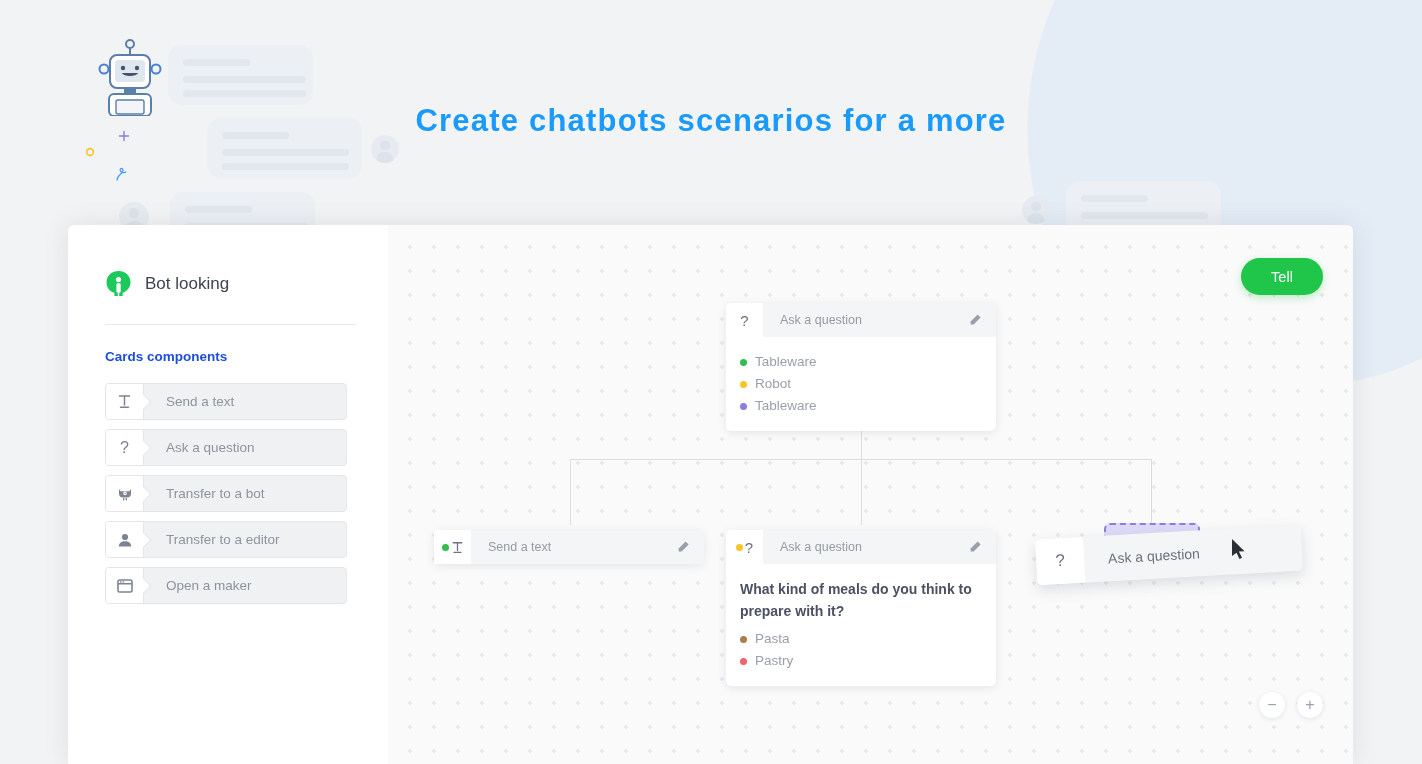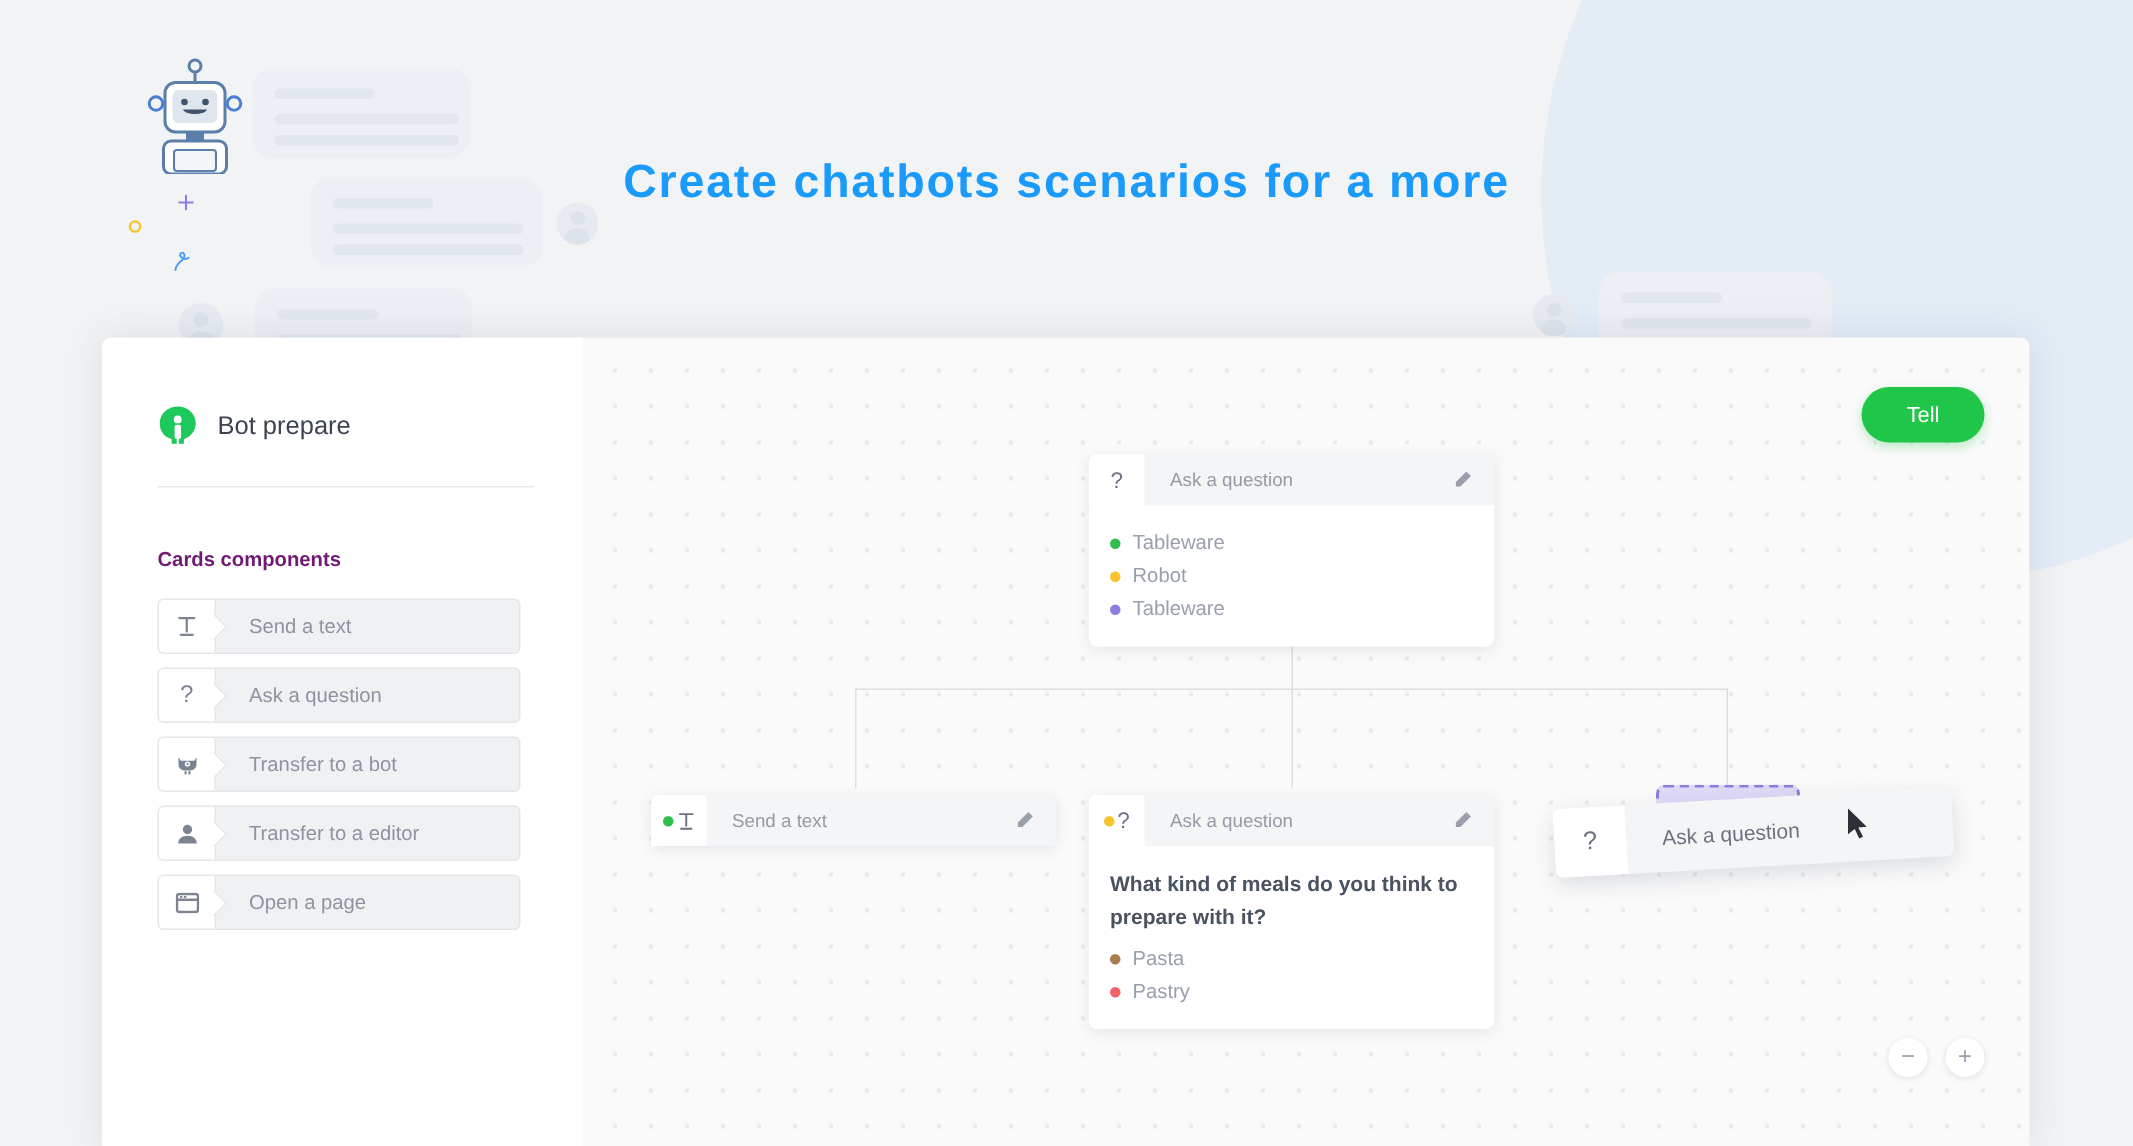--- a/index.html
+++ b/index.html
@@ -67,21 +67,21 @@
     width: 320px; height: 539px; background: #ffffff;
     padding: 30px 32px 0 37px;
     position: relative;
   }
   .brand { display: flex; align-items: center; gap: 13px; padding-top: 15px; }
   .logo {
     width: 27px; height: 27px; position: relative; flex: 0 0 27px;
   }
   .brand-name { font-size: 17px; color: #3d4451; font-weight: 400; }
   .divider { margin-top: 27px; height: 1px; background: #e7e9ec; }
-  .section-title { margin-top: 40px; font-size: 13.5px; color: #701a75; font-weight: bold; }
+  .section-title { margin-top: 24px; font-size: 13.5px; color: #1d4ed8; font-weight: bold; }
 
   .comp-list { margin-top: 19px; display: flex; flex-direction: column; gap: 9px; }
   .comp-row {
     display: flex; height: 37px; width: 242px;
     border: 1px solid #e4e6e9; border-radius: 4px;
     background: #f0f1f3; overflow: hidden; cursor: grab;
   }
   .comp-icon {
     width: 38px; flex: 0 0 38px; background: #fff;
     border-right: 1px solid #e4e6e9;
@@ -246,21 +246,21 @@
 
     <aside class="sidebar">
       <div class="brand">
         <span class="logo">
           <svg width="27" height="27" viewBox="0 0 27 27">
             <path d="M13.5 1C20 1 25.5 5.6 25.5 12.2c0 5-3.3 9-7.9 10.6v3.1h-3.4v-3.2h-1.4v3.2H9.4v-3.2C4.3 21.5 1.5 17.3 1.5 12.2 1.5 5.6 7 1 13.5 1z" fill="#1ec95b"></path>
             <circle cx="13.5" cy="9.6" r="2.6" fill="#fff"></circle>
             <rect x="11.4" y="13.2" width="4.3" height="9.5" rx="1.4" fill="#fff"></rect>
           </svg>
         </span>
-        <span class="brand-name">Bot prepare</span>
+        <span class="brand-name">Bot looking</span>
       </div>
       <div class="divider"></div>
       <div class="section-title">Cards components</div>
 
       <div class="comp-list">
 
         <div class="comp-row">
           <span class="comp-icon">
             <svg width="15" height="15" viewBox="0 0 15 15">
                 <path d="M2.5 2h10M7.5 2v9M3.5 13.2h8" stroke="#7d8491" stroke-width="1.5" stroke-linecap="round"></path>
@@ -301,21 +301,21 @@
 
         <div class="comp-row">
           <span class="comp-icon">
             <svg width="16" height="14" viewBox="0 0 16 14">
               <rect x="1" y="1" width="14" height="12" rx="1.6" fill="none" stroke="#7d8491" stroke-width="1.6"></rect>
               <path d="M1 4.8h14" stroke="#7d8491" stroke-width="1.6"></path>
               <rect x="3" y="2.3" width="1.6" height="1.3" fill="#7d8491"></rect>
                 <rect x="5.6" y="2.3" width="1.6" height="1.3" fill="#7d8491"></rect>
             </svg>
           </span>
-          <span class="comp-label">Open a page</span>
+          <span class="comp-label">Open a maker</span>
         </div>
 
       </div>
     </aside>
 
     <section class="canvas">
 
       <button class="save-btn">Tell</button>
 
       <div class="conn" style="left:473px;top:168px;width:1px;height:66px;"></div>

